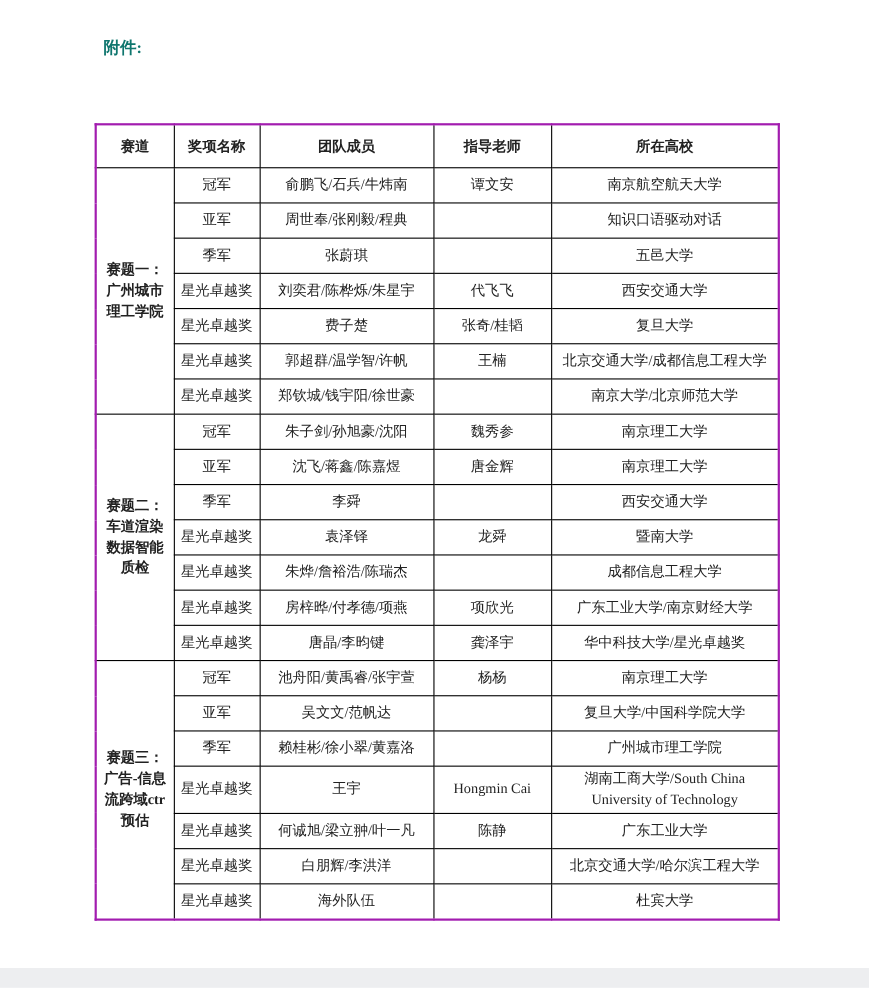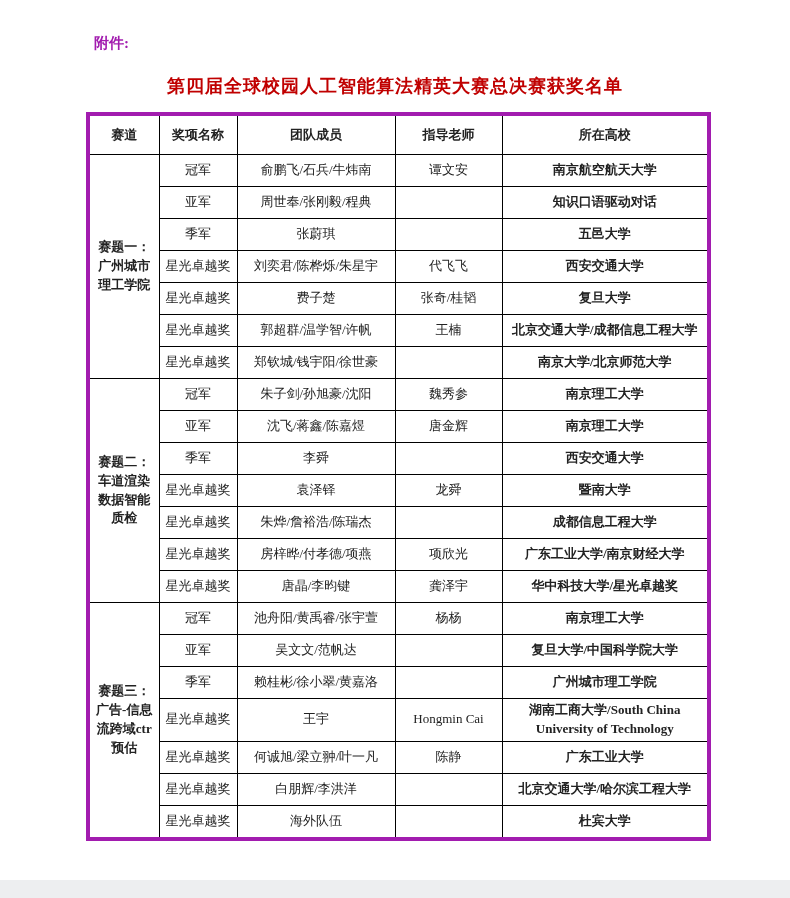--- a/index.html
+++ b/index.html
@@ -12,34 +12,34 @@
     overflow:hidden;
   }
   .page{
     position:absolute;left:0;top:0;width:790px;height:880px;background:#ffffff;
   }
   .bottom-strip{
     position:absolute;left:0;bottom:0;width:790px;height:18px;background:#edeef0;
   }
   .attachment{
     position:absolute;left:94px;top:34px;
-    font-size:15px;font-weight:bold;color:#a21caf;
+    font-size:15px;font-weight:bold;color:#0f766e;
   }
   .title{
     position:absolute;left:0;top:74px;width:790px;margin:0;
     text-align:center;
     font-size:18px;font-weight:bold;
     letter-spacing:1px;
   }
   table.awards{
     position:absolute;left:86px;top:112px;
     width:621px;
     border-collapse:collapse;
     table-layout:fixed;
-    border:4px solid #a21caf;
+    border:2px solid #a21caf;
   }
   table.awards th, table.awards td{
     border:1px solid #000000;
     text-align:center;
     vertical-align:middle;
     font-size:13px;
     padding:2px 4px;
     line-height:1.45;
     overflow:hidden;
   }
@@ -52,31 +52,29 @@
     height:27px; 
   }
   td.track-cell{
     font-weight:bold;
     padding:2px 2px;
     word-break:break-all;
     line-height:1.7;
   }
   td.university-cell{
     word-break:normal;
-    font-weight:bold;
   }
 </style>
 </head>
 <body>
 
 <div class="page">
 
   <div class="attachment">附件:</div>
 
-  <h1 class="title" style="color: rgb(192, 0, 0);">第四届全球校园人工智能算法精英大赛总决赛获奖名单</h1>
 
   <table class="awards">
     <colgroup>
       <col style="width:71px">
       <col style="width:78px">
       <col style="width:158px">
       <col style="width:107px">
       <col style="width:207px">
     </colgroup>
     <thead>

